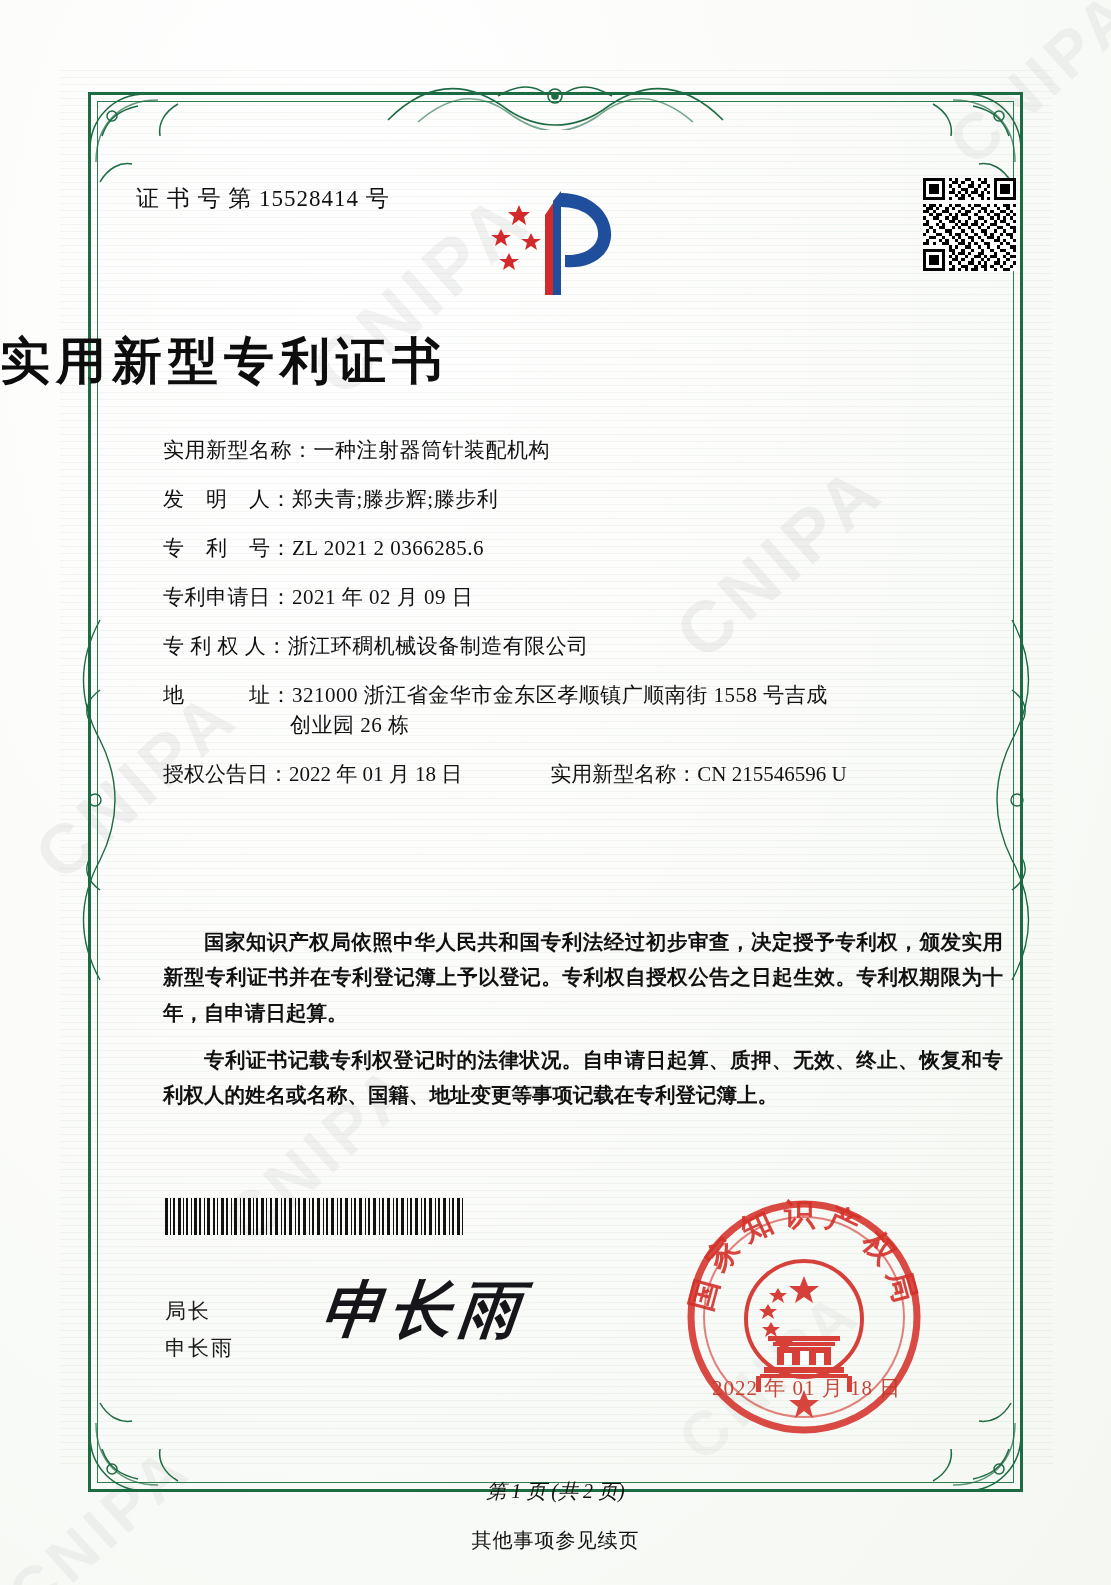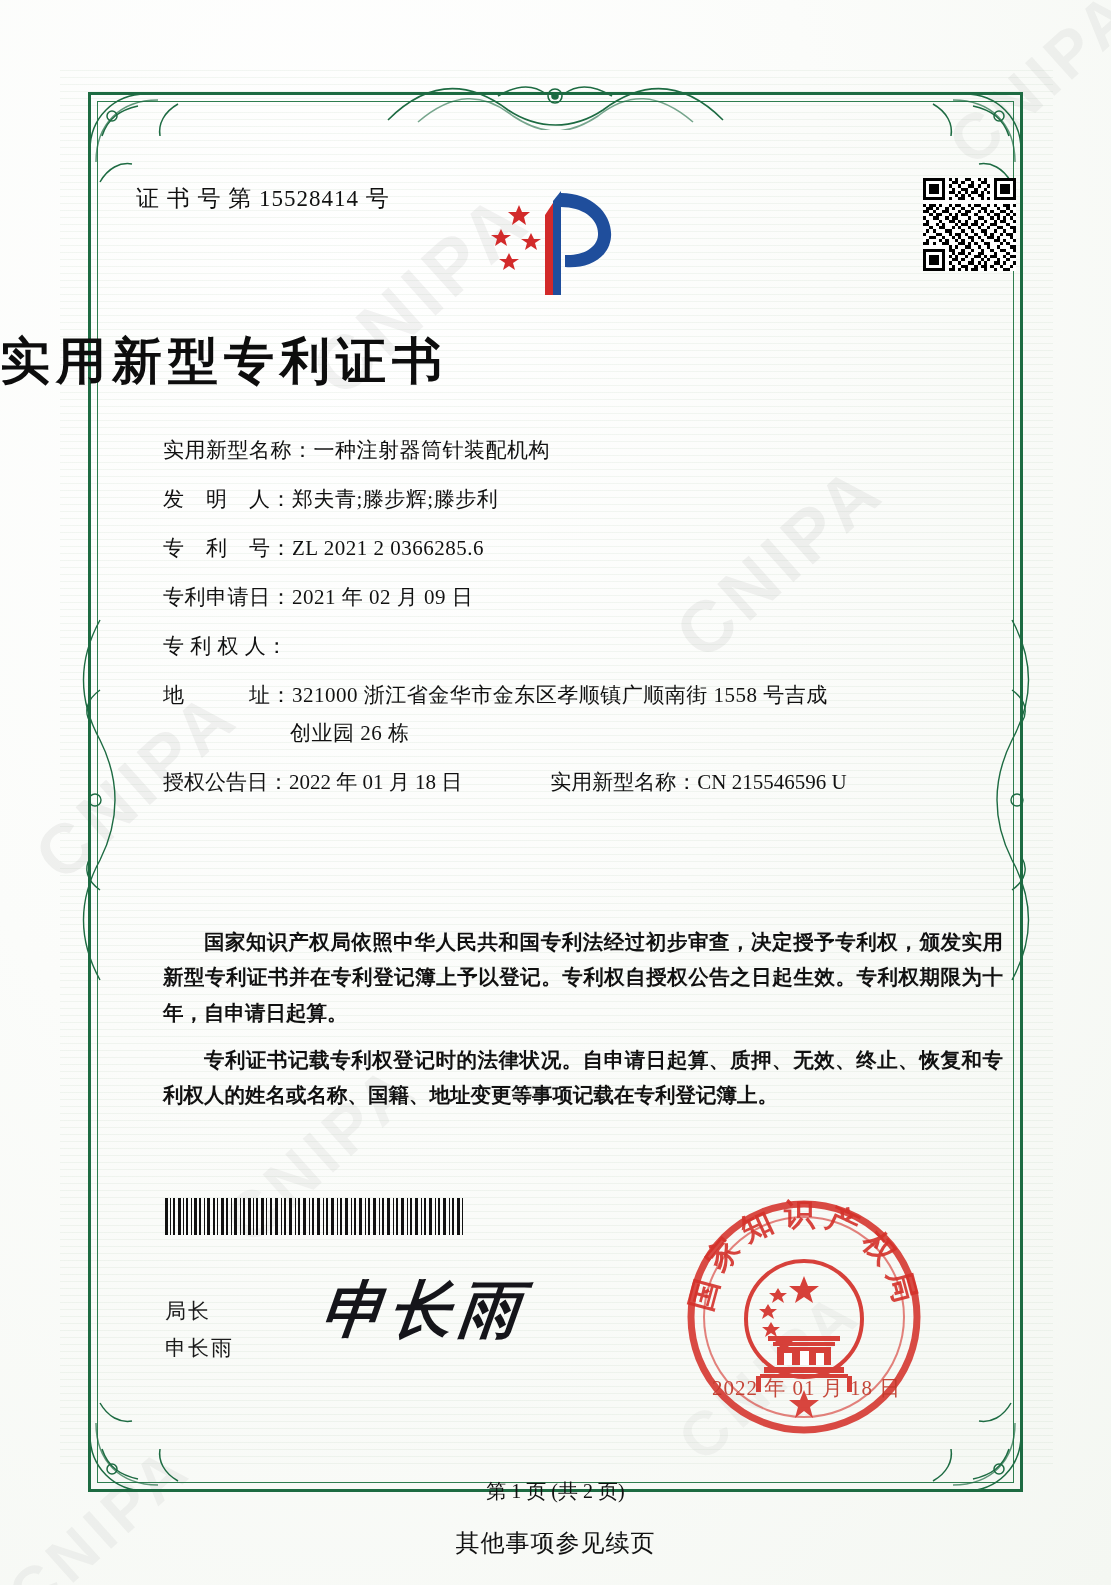--- a/index.html
+++ b/index.html
@@ -129,21 +129,21 @@
     flex: 0 0 auto;
     white-space: pre;
     letter-spacing: 0.5px;
   }
   .field-value {
     flex: 1 1 auto;
     letter-spacing: 0.5px;
   }
   .field-value .second-line {
     display: block;
-    margin-top: 17px;
+    margin-top: 9px;
     margin-left: -2px;
   }
   #row-grant {
     display: flex;
     margin-bottom: 38px;
   }
   #row-grant .grant-date-label { white-space: pre; }
   #row-grant .grant-date-value { margin-right: 88px; }
   #row-grant .grant-no-label { white-space: pre; }
 
@@ -214,27 +214,28 @@
   }
 
   
   #page-indicator {
     position: absolute;
     left: 0; right: 0;
     top: 1478px;
     text-align: center;
     font-size: 20px;
     color: #111;
+    font-style: italic;
   }
   #footer-note {
     position: absolute;
     left: 0; right: 0;
     top: 1527px;
     text-align: center;
-    font-size: 24px;
+    font-size: 20px;
     color: #111;
     letter-spacing: 1px;
   }
 </style>
 </head>
 <body>
 
 <div id="certificate-page">
 
   <div id="guilloche"></div>
@@ -590,20 +591,21 @@
     <div class="field-row">
       <span class="field-label">专　利　号：</span>
       <span class="field-value">ZL 2021 2 0366285.6</span>
     </div>
     <div class="field-row">
       <span class="field-label">专利申请日：</span>
       <span class="field-value">2021 年 02 月 09 日</span>
     </div>
     <div class="field-row">
       <span class="field-label">专 利 权 人：</span>
+      <span class="field-value">浙江环稠机械设备制造有限公司</span>
     </div>
     <div class="field-row">
       <span class="field-label">地　　　址：</span>
       <span class="field-value">
         <span>321000 浙江省金华市金东区孝顺镇广顺南街 1558 号吉成</span>
         <span class="second-line">创业园 26 栋</span>
       </span>
     </div>
 
     <div id="row-grant">

